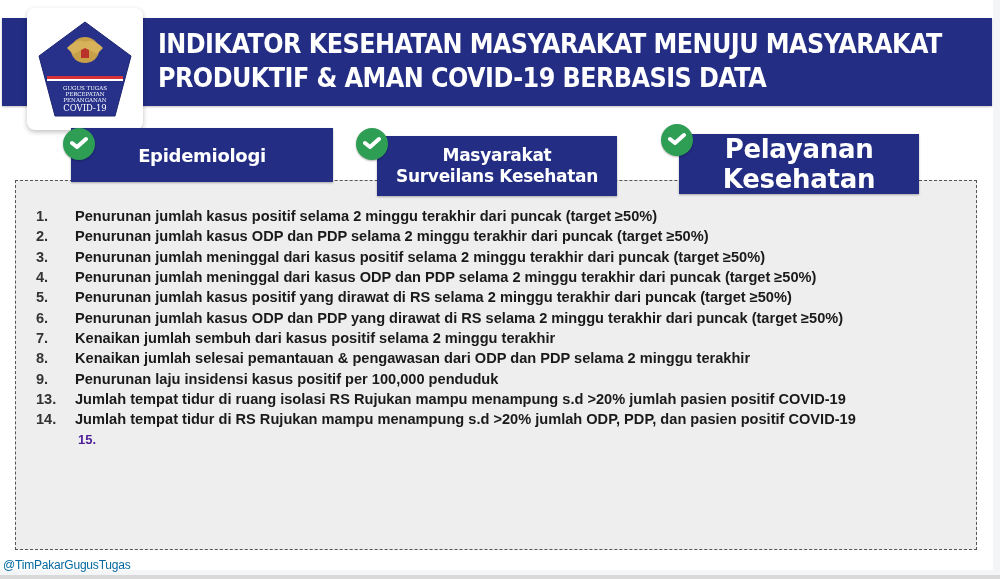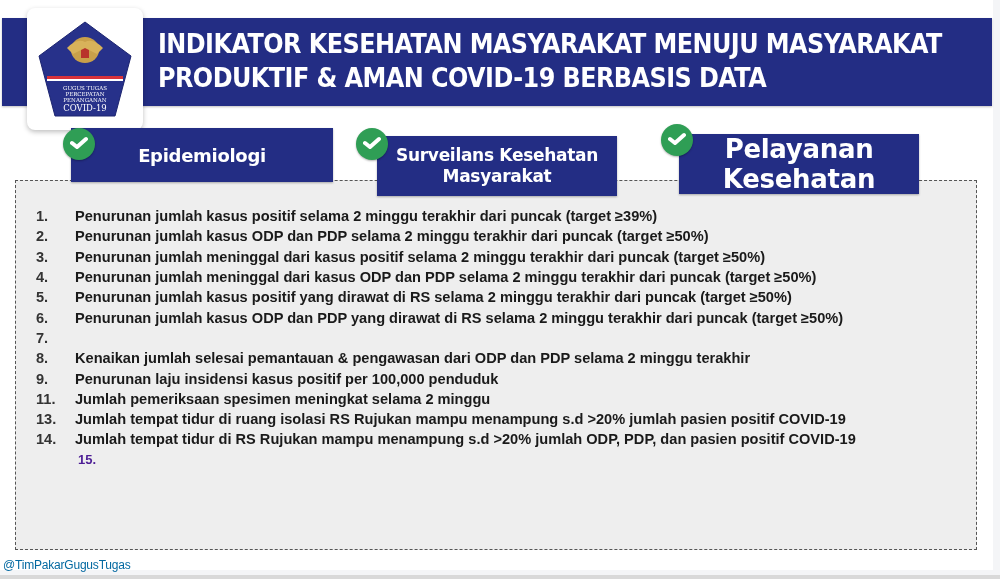--- a/index.html
+++ b/index.html
@@ -104,43 +104,43 @@
   <span>Epidemiologi</span>
 </div>
 <div class="check" style="left:63px; top:128px;">
   <svg width="18" height="14" viewBox="0 0 18 14">
       <path d="M2 7 L7 11 L16 3" stroke="#fff" stroke-width="4" fill="none" stroke-linecap="round" stroke-linejoin="round"></path>
     </svg>
 </div>
 
 <div class="tab tab-surv">
   <div>
+    <div>Masyarakat</div>
     <div>Surveilans Kesehatan</div>
-    <div>Masyarakat</div>
   </div>
 </div>
 <div class="check" style="left:356px; top:128px;">
   <svg width="18" height="14" viewBox="0 0 18 14">
       <path d="M2 7 L7 11 L16 3" stroke="#fff" stroke-width="4" fill="none" stroke-linecap="round" stroke-linejoin="round"></path>
     </svg>
 </div>
 
 <div class="tab tab-pel">
   <span>Pelayanan Kesehatan</span>
 </div>
 <div class="check" style="left:661px; top:124px;">
   <svg width="18" height="14" viewBox="0 0 18 14">
       <path d="M2 7 L7 11 L16 3" stroke="#fff" stroke-width="4" fill="none" stroke-linecap="round" stroke-linejoin="round"></path>
     </svg>
 </div>
 
 <ol class="list">
   <li>
       <span class="num">1.</span>
-      <span>Penurunan jumlah kasus positif selama 2 minggu terakhir dari puncak (target ≥39%)</span>
+      <span>Penurunan jumlah kasus positif selama 2 minggu terakhir dari puncak (target ≥50%)</span>
     </li>
   <li>
       <span class="num">2.</span>
       <span>Penurunan jumlah kasus ODP dan PDP selama 2 minggu terakhir dari puncak (target ≥50%)</span>
     </li>
   <li>
       <span class="num">3.</span>
       <span>Penurunan jumlah meninggal dari kasus positif selama 2 minggu terakhir dari puncak (target ≥50%)</span>
     </li>
   <li>
@@ -150,32 +150,29 @@
   <li>
       <span class="num">5.</span>
       <span>Penurunan jumlah kasus positif yang dirawat di RS selama 2 minggu terakhir dari puncak (target ≥50%)</span>
     </li>
   <li>
       <span class="num">6.</span>
       <span>Penurunan jumlah kasus ODP dan PDP yang dirawat di RS selama 2 minggu terakhir dari puncak (target ≥50%)</span>
     </li>
   <li>
       <span class="num">7.</span>
+      <span>Kenaikan jumlah sembuh dari kasus positif selama 2 minggu terakhir</span>
     </li>
   <li>
       <span class="num">8.</span>
       <span>Kenaikan jumlah selesai pemantauan &amp; pengawasan dari ODP dan PDP selama 2 minggu terakhir</span>
     </li>
   <li>
       <span class="num">9.</span>
       <span>Penurunan laju insidensi kasus positif per 100,000 penduduk</span>
-    </li>
-  <li>
-      <span class="num">11.</span>
-      <span>Jumlah pemeriksaan spesimen meningkat selama 2 minggu</span>
     </li>
   <li>
       <span class="num">13.</span>
       <span>Jumlah tempat tidur di ruang isolasi RS Rujukan mampu menampung s.d &gt;20% jumlah pasien positif COVID-19</span>
     </li>
   <li>
       <span class="num">14.</span>
       <span>Jumlah tempat tidur di RS Rujukan mampu menampung s.d &gt;20% jumlah ODP, PDP, dan pasien positif COVID-19</span>
     </li>
   <li class="highlight small-num">

